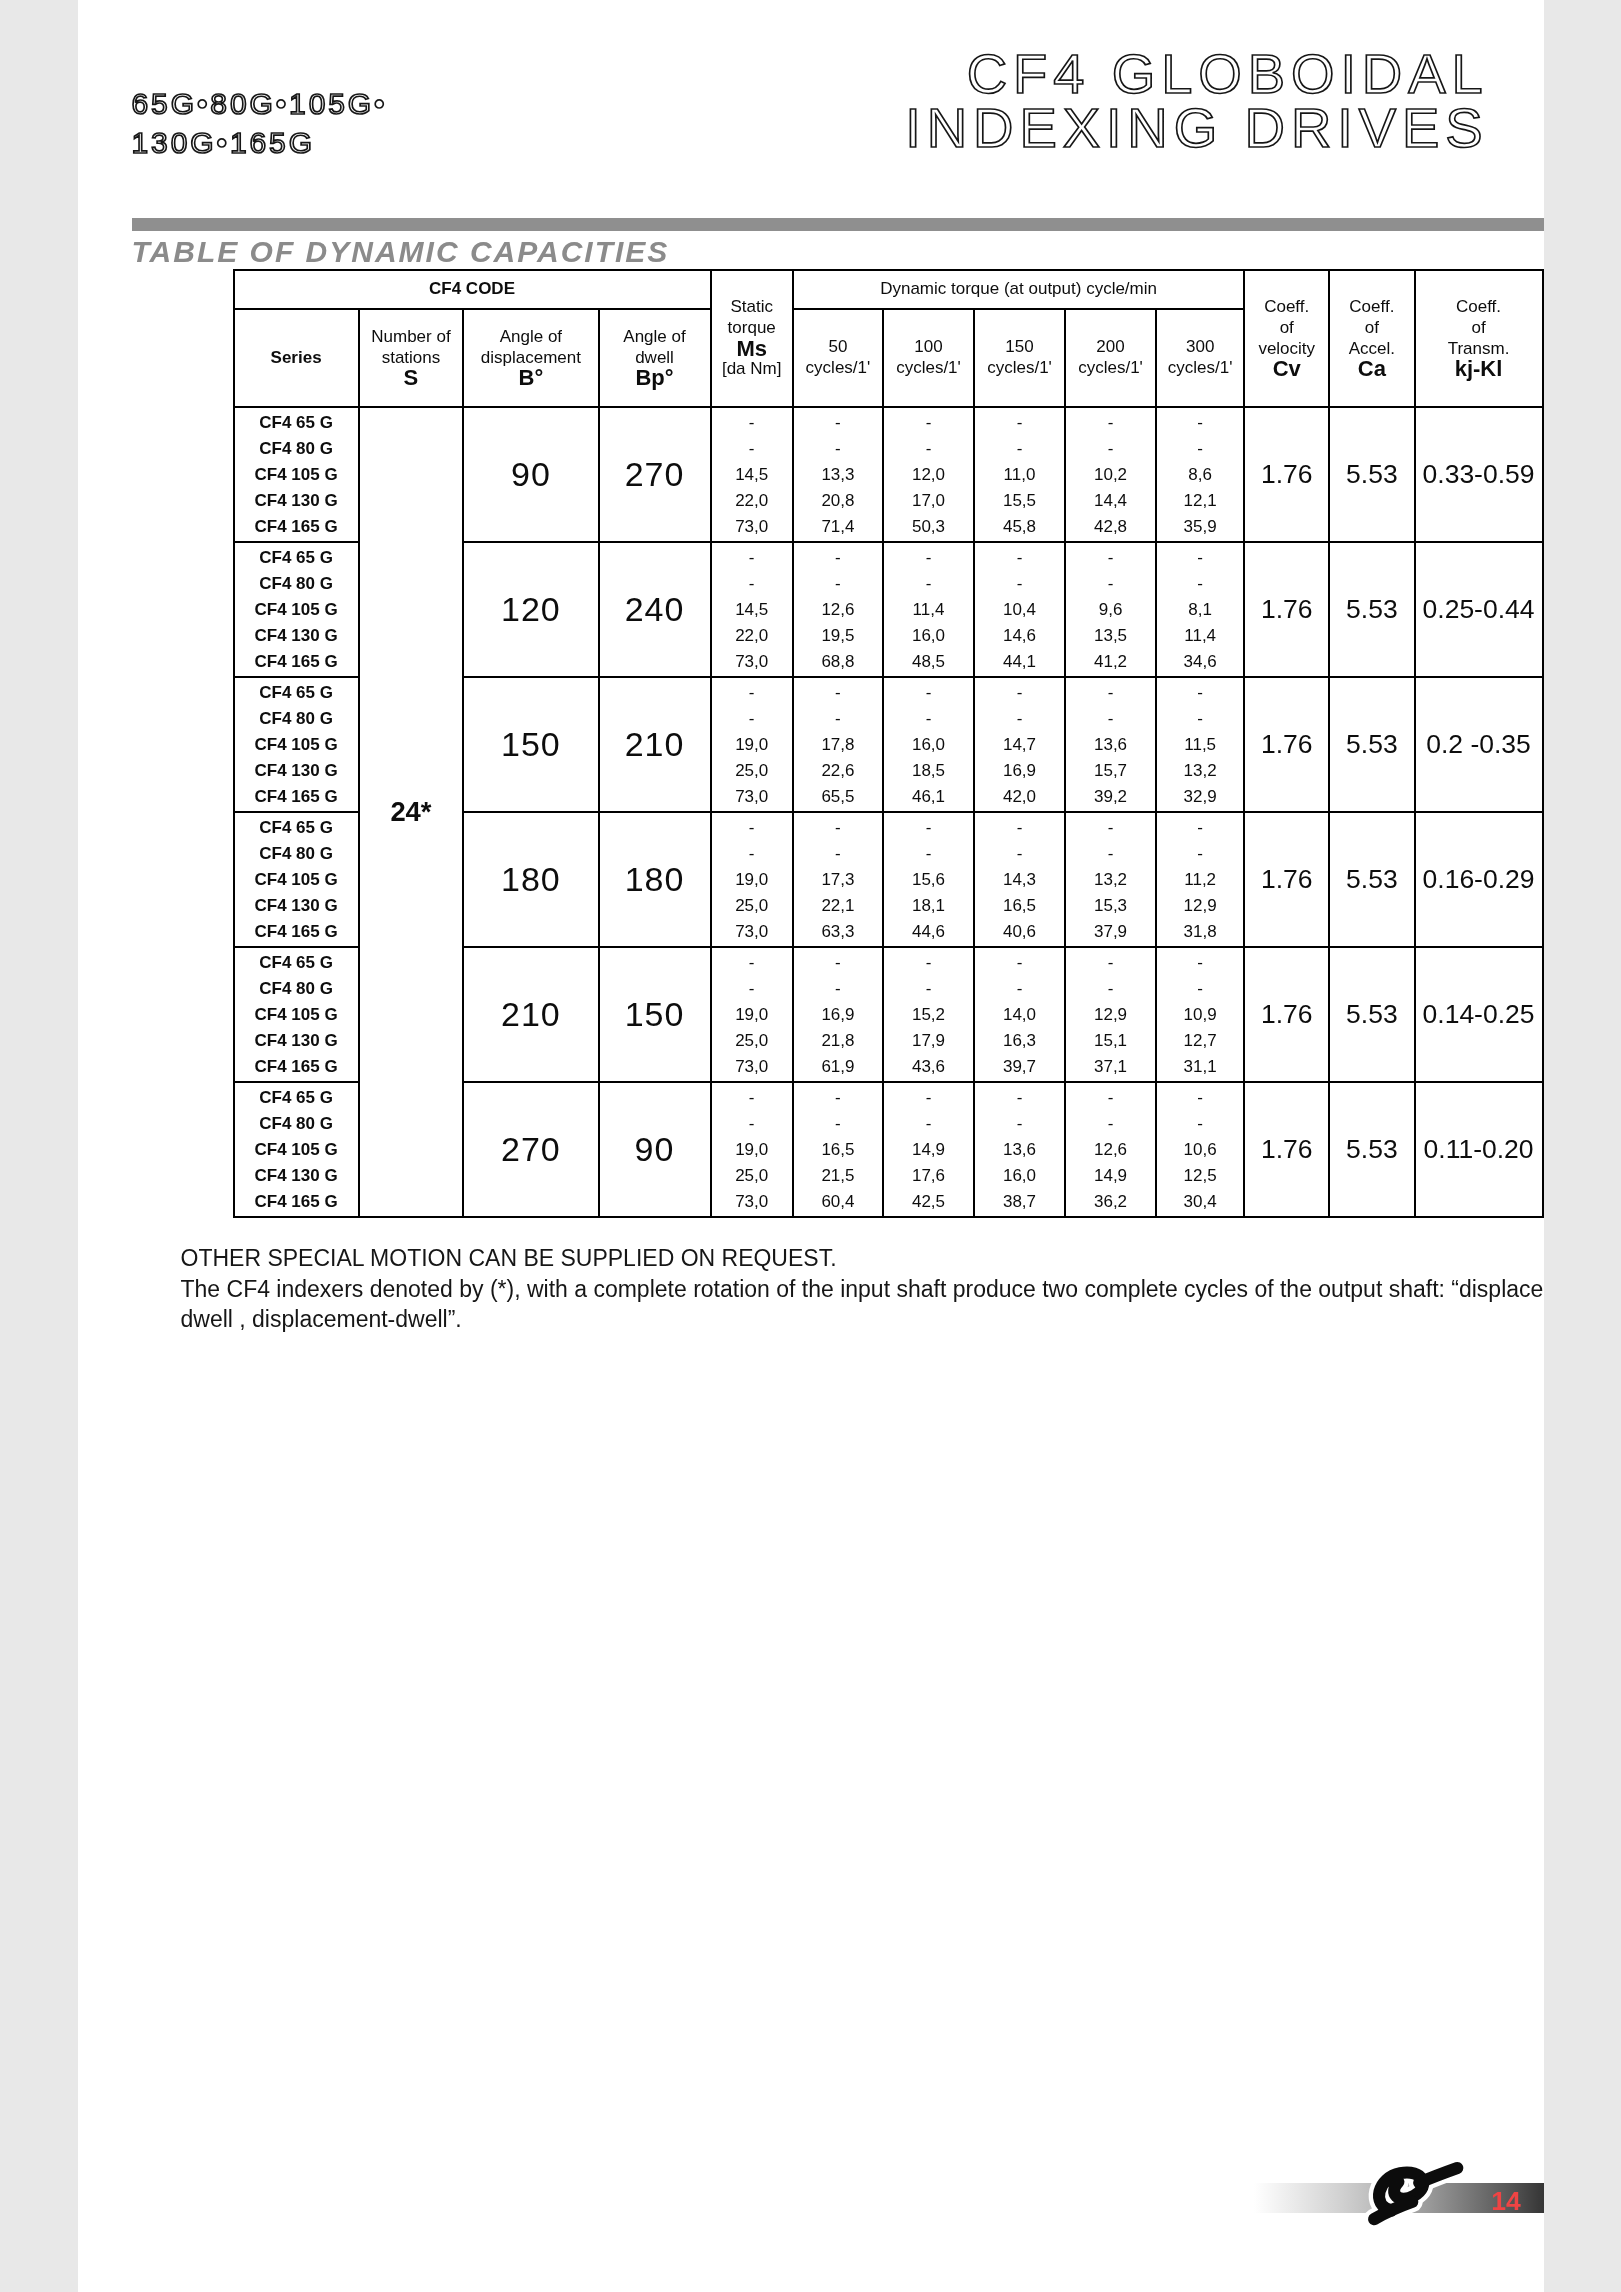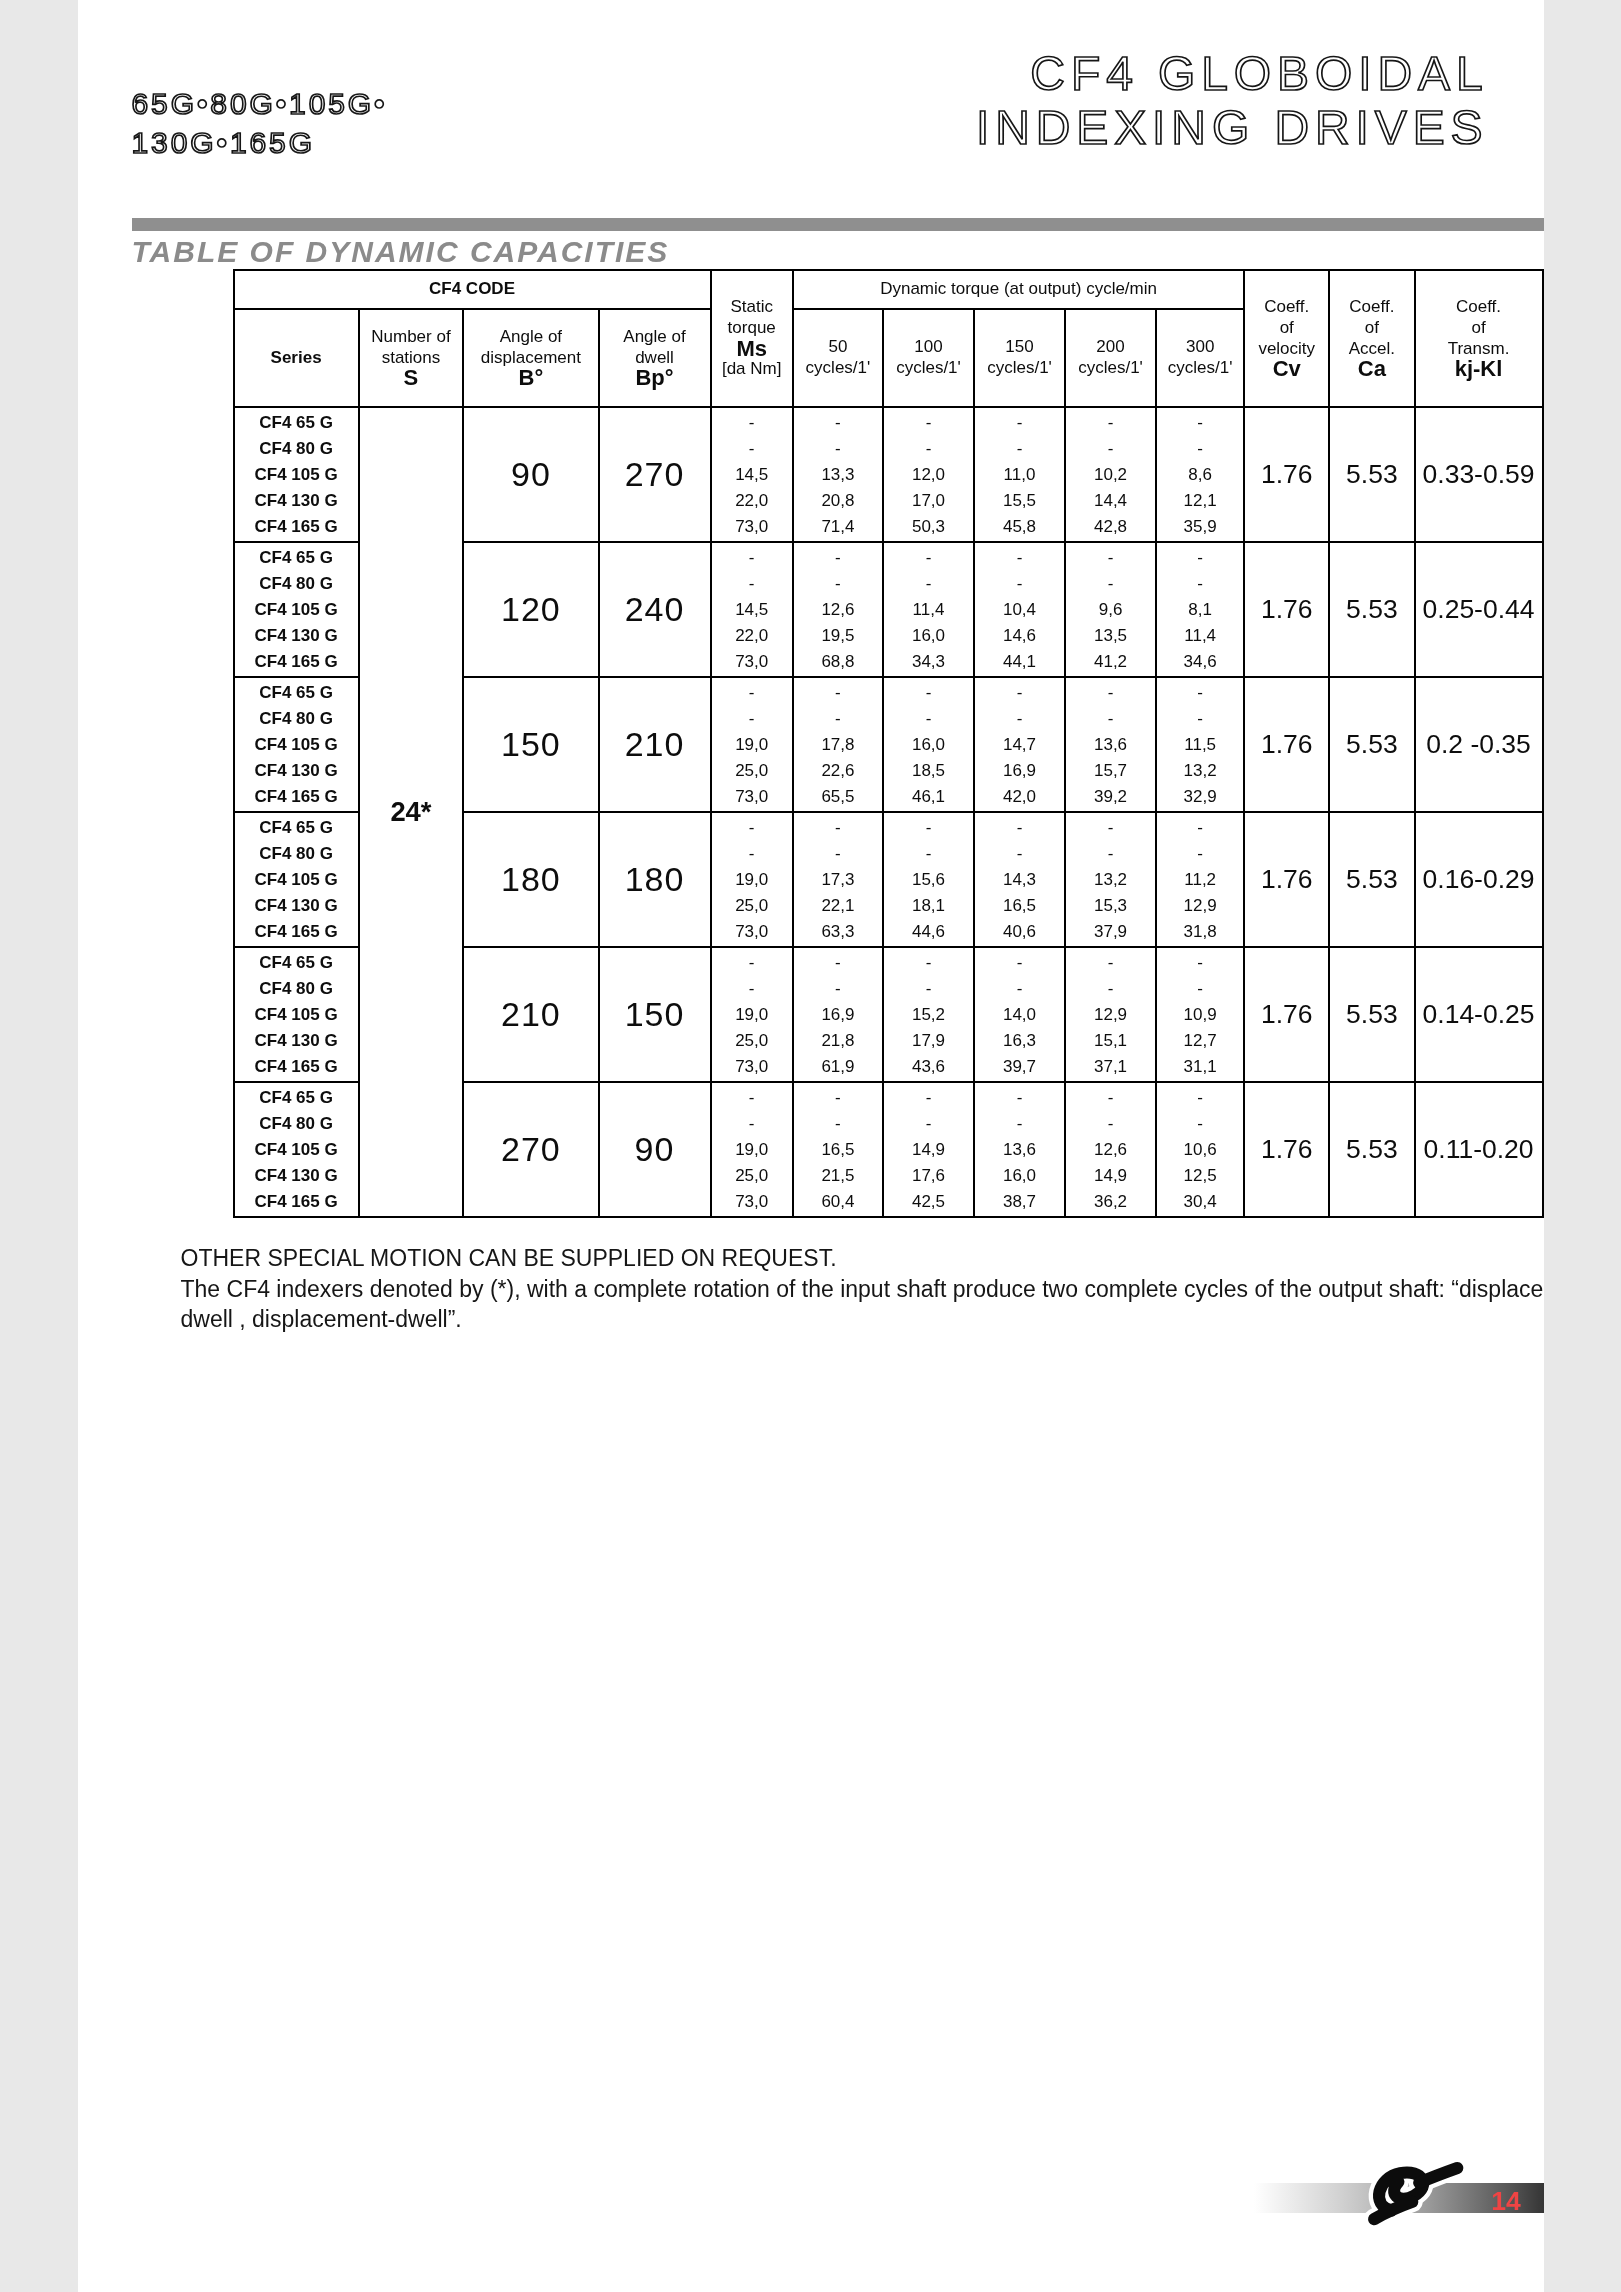--- a/index.html
+++ b/index.html
@@ -7,21 +7,21 @@
     position:relative;width:1466px;height:2293px;background:#ffffff;
     font-family:"Liberation Sans",sans-serif;color:#111;overflow:hidden;margin:0 auto;
   }
   
   .models{
     position:absolute;left:54px;top:84px;
     font-size:30px;line-height:39px;letter-spacing:2.9px;font-weight:bold;
   }
   .brand-title{
     position:absolute;right:55px;top:47px;text-align:right;
-    font-size:48px;line-height:54px;letter-spacing:5.9px;font-weight:bold;
+    font-size:56px;line-height:54px;letter-spacing:5.9px;font-weight:bold;
   }
   .outline{color:#222;}
   @supports (-webkit-text-stroke: 1px #000){
     .outline{color:transparent;-webkit-text-stroke:1.7px #161616;font-weight:normal;}
   }
   .grey-rule{
     position:absolute;left:54px;top:218px;width:1514px;height:12.7px;background:#8f8f8f;
   }
   .section-title{
     position:absolute;left:54px;top:235px;
@@ -251,21 +251,21 @@
             <div class="val-line">-</div>
             <div class="val-line">12,6</div>
             <div class="val-line">19,5</div>
             <div class="val-line">68,8</div>
           </td>
           <td class="vals-cell">
             <div class="val-line">-</div>
             <div class="val-line">-</div>
             <div class="val-line">11,4</div>
             <div class="val-line">16,0</div>
-            <div class="val-line">34,3</div>
+            <div class="val-line">48,5</div>
           </td>
           <td class="vals-cell">
             <div class="val-line">-</div>
             <div class="val-line">-</div>
             <div class="val-line">10,4</div>
             <div class="val-line">14,6</div>
             <div class="val-line">44,1</div>
           </td>
           <td class="vals-cell">
             <div class="val-line">-</div>

